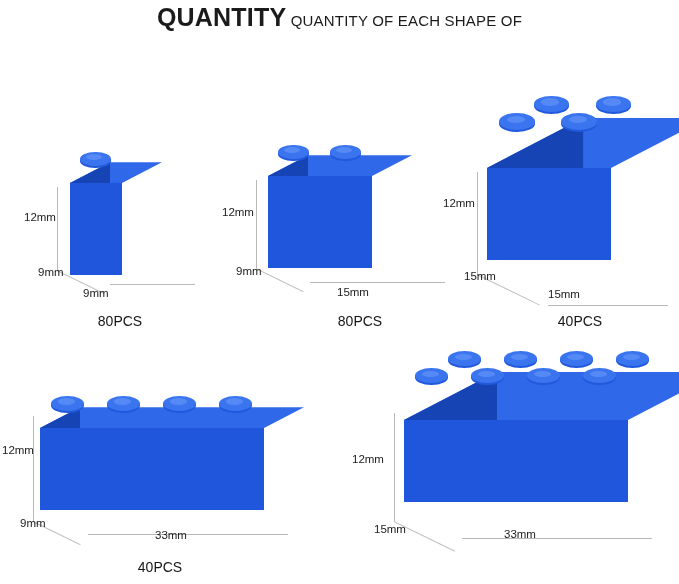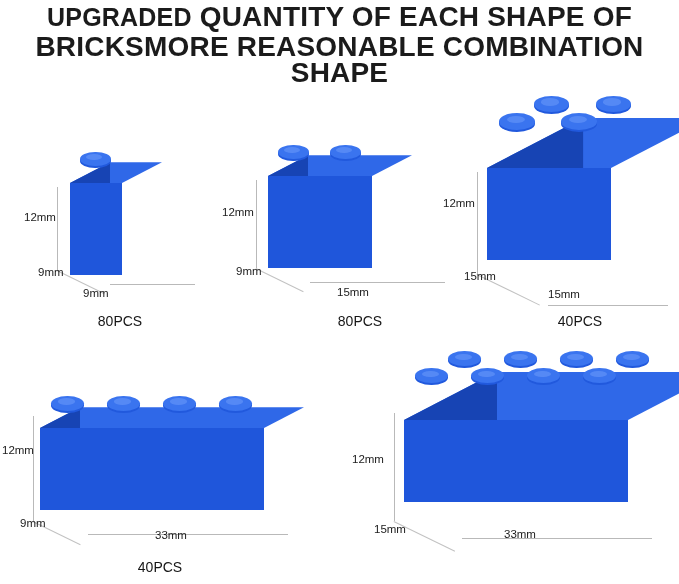--- a/index.html
+++ b/index.html
@@ -13,21 +13,21 @@
   }
   
   .title{
     position:absolute;left:0;top:4px;width:679px;
     text-align:center;
     line-height:26px;
     letter-spacing:.2px;
   }
   .title .ln{display:block;}
   .title .t-strong{font-weight:bold;font-size:25px;}
-  .title .t-norm{font-weight:bold;font-size:28px;}
+  .title .t-norm{font-weight:normal;font-size:15px;}
 
   
   .cell{position:absolute;}
 
   
   .dim{
     position:absolute;
     font-size:11.5px;
     color:#1b1b1b;
     white-space:nowrap;
@@ -68,23 +68,22 @@
     border-radius:50%;
     background:#4f85f4;
     opacity:.85;
   }
 </style>
 </head>
 <body>
 
 <div class="title">
   <span class="ln">
-    <span class="t-strong">UPGRADED</span><span class="t-norm"> QUANTITY OF EACH SHAPE OF</span>
+    <span class="t-strong">QUANTITY</span><span class="t-norm"> QUANTITY OF EACH SHAPE OF</span>
   </span>
-  <span class="ln t-norm">BRICKSMORE REASONABLE COMBINATION SHAPE</span>
 </div>
 
 <div id="stage">
     <div class="cell" style="left: 0px; top: 0px; width: 679px; height: 584px;">
       <div class="gl gl-v" style="left: 57px; top: 187px; height: 83px;"></div>
       <div class="gl gl-d" style="left: 57px; top: 270px; width: 53px; transform: rotate(26deg);"></div>
       <div class="gl gl-h" style="left: 110px; top: 284px; width: 85px;"></div>
       <div class="brick" style="left: 70px; top: 183px; width: 92px; height: 112.8px;">
         <div class="face f-top" style="left: 0px; top: -20.8px; width: 92px; height: 22.8px; background: rgb(47, 104, 232); clip-path: polygon(40px 0px, 92px 0px, 52px 20.8px, 0px 20.8px);"></div>
         <div class="face f-left" style="left: 0px; top: -20.8px; width: 41px; height: 112.8px; background: rgb(23, 68, 180); clip-path: polygon(40px 0px, 40px 92px, 0px 112.8px, 0px 20.8px);"></div>

